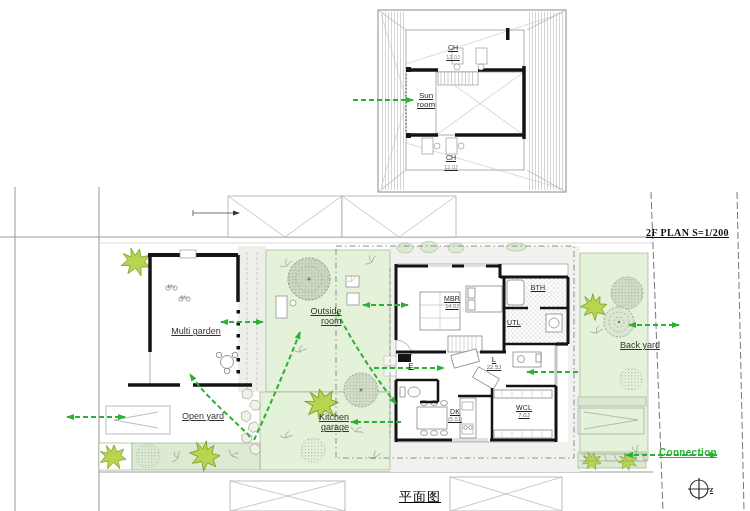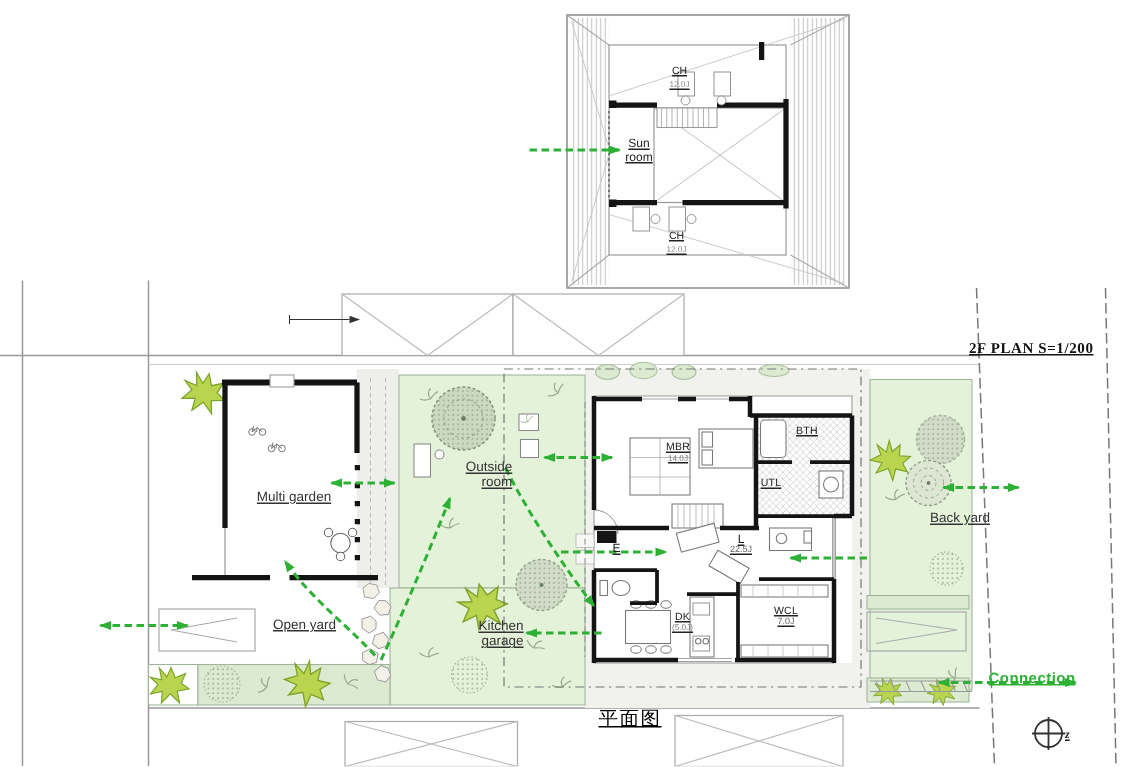--- a/index.html
+++ b/index.html
@@ -386,15 +386,15 @@
 </div>
 <div class="lbl" style="left:524px;top:404px">
   <span class="rm">WCL</span>
   <span class="ar6">7.0J</span>
 </div>
 
 <div class="lbl conn" style="left:688px;top:433px">Connection</div>
 
 <div class="lbl compassz noctr" style="left:710px;top:485px">z</div>
 
-<div class="lbl caption" style="left:420px;top:472px">平面图</div>
+<div class="lbl caption" style="left:420px;top:490px">平面图</div>
 
 </div>
 
 </body></html>

